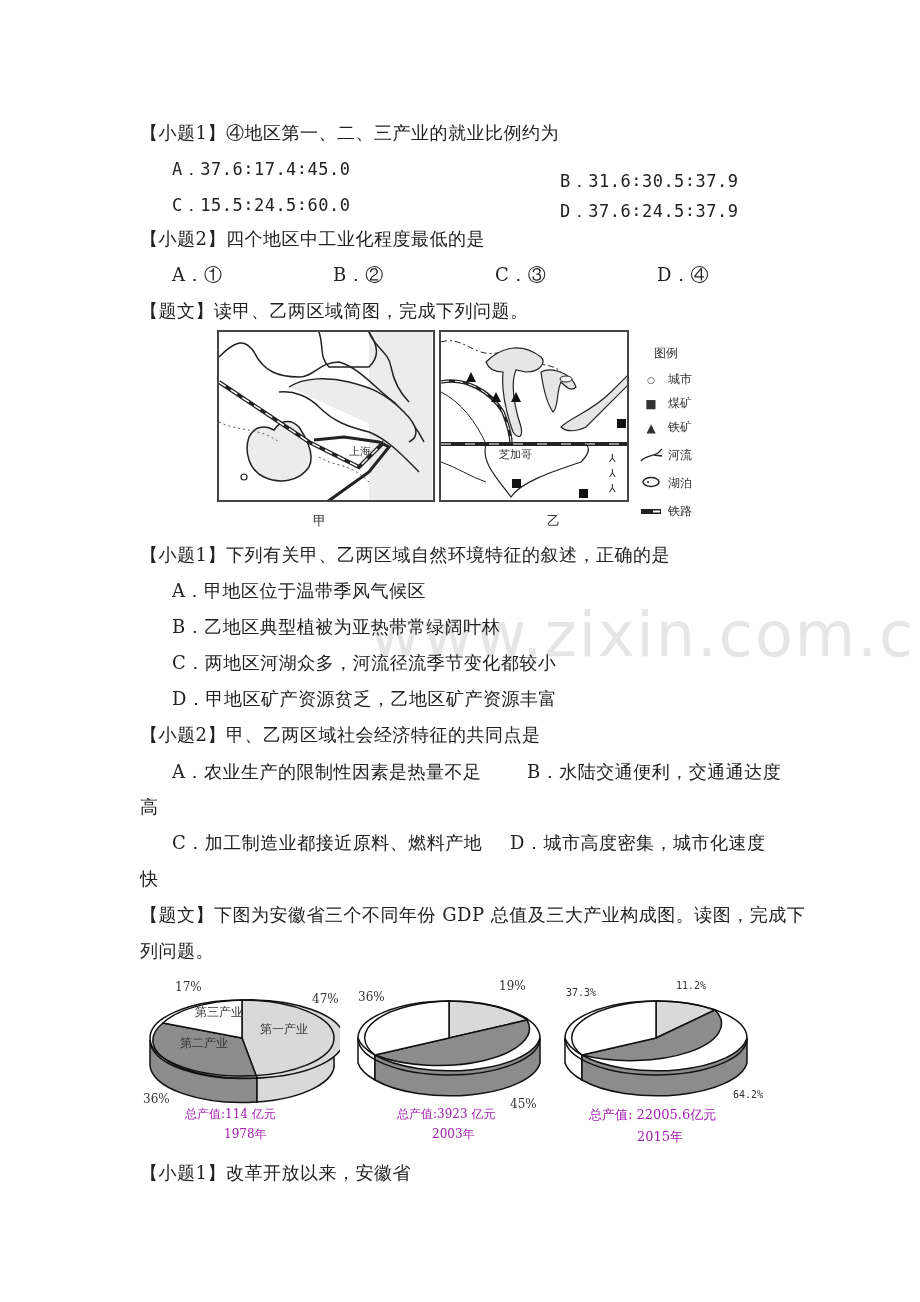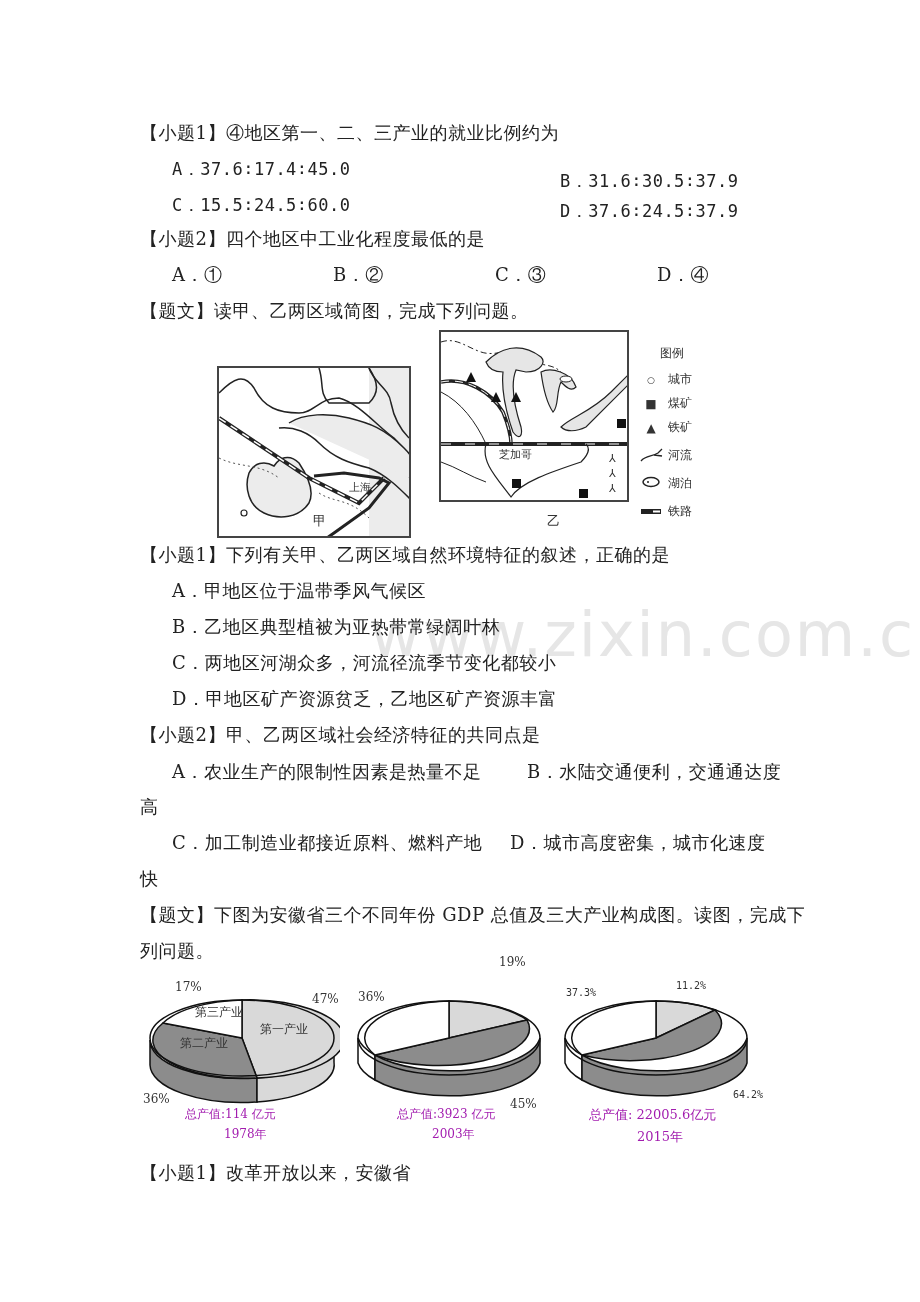--- a/index.html
+++ b/index.html
@@ -47,21 +47,21 @@
 <div class="line mono" style="top:200px; left:560px;">D．37.6∶24.5∶37.9</div>
 
 <div class="line q" style="top:228px;">【小题2】四个地区中工业化程度最低的是</div>
 <div class="line opt" style="top:264px;">A．①</div>
 <div class="line" style="top:264px; left:333px;">B．②</div>
 <div class="line" style="top:264px; left:495px;">C．③</div>
 <div class="line" style="top:264px; left:657px;">D．④</div>
 
 <div class="line q" style="top:300px;">【题文】读甲、乙两区域简图，完成下列问题。</div>
 
-<div class="map-box" style="left:217px; top:330px; width:194px; height:172px;margin-top:36px;">
+<div class="map-box" style="left:217px; top:330px; width:218px; height:172px;">
   <svg width="213" height="172" viewBox="0 0 213 172">
     <rect x="150" y="0" width="63" height="172" fill="#ececec"></rect>
     <path d="M0,25 C15,10 25,5 35,20 C45,40 60,45 80,45 C95,45 100,30 120,30 C140,35 160,60 175,70 C190,85 200,100 205,110" fill="none" stroke="#222" stroke-width="1.5"></path>
     <path d="M100,0 C105,15 100,25 110,35 L150,35 C160,25 160,15 150,0" fill="none" stroke="#222" stroke-width="1.5"></path>
     <path d="M150,0 C155,15 170,20 172,35 C175,50 180,60 190,70" fill="none" stroke="#222" stroke-width="1.5"></path>
     <path d="M70,55 C85,45 110,45 130,50 C150,55 165,60 185,80 C200,95 200,105 190,110" fill="#ececec" stroke="#222" stroke-width="1.5"></path>
     <path d="M60,60 C75,58 90,65 100,75 C115,90 130,95 150,100 C170,108 185,125 200,140" fill="none" stroke="#222" stroke-width="1.5"></path>
     <path d="M30,105 C35,95 45,92 55,98 C60,90 70,85 80,95 C90,110 95,125 90,135 C80,150 60,152 45,145 C30,138 25,120 30,105 Z" fill="#ececec" stroke="#222" stroke-width="1.5"></path>
     <path d="M0,50 L90,110 L140,135 L165,110" fill="none" stroke="#222" stroke-width="4"></path>
     <path d="M0,50 L90,110 L140,135 L165,110" fill="none" stroke="#fff" stroke-width="1.5" stroke-dasharray="8,6"></path>
@@ -95,21 +95,21 @@
     <rect x="138" y="157" width="9" height="9" fill="#111"></rect>
     <text x="168" y="130" font-size="11" fill="#333">⅄</text>
     <text x="168" y="145" font-size="11" fill="#333">⅄</text>
     <text x="168" y="160" font-size="11" fill="#333">⅄</text>
   </svg>
   <div style="position:absolute; left:58px; top:115px; font-family:'DejaVu Sans',sans-serif; font-size:11px; color:#333;">芝加哥</div>
 </div>
 <div class="map-caption" style="left:547px; top:512px;">乙</div>
 
 <div class="legend">
-  <div class="legend-row" style="top:0; left:20px;">图例</div>
+  <div class="legend-row" style="top:0; left:14px;">图例</div>
   <div class="legend-row" style="top:26px;">
     <span class="sym" style="font-size:9px;">○</span>
     <span>城市</span>
   </div>
   <div class="legend-row" style="top:50px;">
     <span class="sym">■</span>
     <span>煤矿</span>
   </div>
   <div class="legend-row" style="top:74px;">
     <span class="sym">▲</span>
@@ -179,21 +179,21 @@
 
 <svg style="position:absolute; left:355px; top:993px;" width="190" height="110" viewBox="0 0 190 110">
   <path d="M3,45 L3,70 A91,37 0 0 0 20,87 L20,62 A91,37 0 0 1 3,45 Z" fill="#ffffff" stroke="#111" stroke-width="1.5"></path>
   <path d="M20,62 L20,87 A91,37 0 0 0 185,70 L185,45 A91,37 0 0 1 20,62 Z" fill="#8c8c8c" stroke="#111" stroke-width="1.5"></path>
   <path d="M94,45 L94,8 A91,37 0 0 1 172,27 Z" fill="#d9d9d9" stroke="#111" stroke-width="1.5"></path>
   <path d="M94,45 L172,27 A91,37 0 0 1 20,62 Z" fill="#8c8c8c" stroke="#111" stroke-width="1.5"></path>
   <path d="M94,45 L20,62 A91,37 0 0 1 94,8 Z" fill="#ffffff" stroke="#111" stroke-width="1.5"></path>
   <ellipse cx="94" cy="45" rx="91" ry="37" fill="none" stroke="#111" stroke-width="1.5"></ellipse>
 </svg>
 <div class="pie-label" style="left:358px; top:990px;">36%</div>
-<div class="pie-label" style="left:499px; top:955px;">19%</div>
+<div class="pie-label" style="left:499px; top:979px;">19%</div>
 <div class="pie-label" style="left:510px; top:1097px;">45%</div>
 <div class="pie-caption" style="left:397px; top:1106px;">总产值:3923 亿元</div>
 <div class="pie-caption" style="left:432px; top:1126px;">2003年</div>
 
 <svg style="position:absolute; left:562px; top:993px;" width="190" height="110" viewBox="0 0 190 110">
   <path d="M3,45 L3,70 A91,37 0 0 0 20,87 L20,62 A91,37 0 0 1 3,45 Z" fill="#ffffff" stroke="#111" stroke-width="1.5"></path>
   <path d="M20,62 L20,87 A91,37 0 0 0 185,70 L185,45 A91,37 0 0 1 20,62 Z" fill="#8c8c8c" stroke="#111" stroke-width="1.5"></path>
   <path d="M94,45 L94,8 A91,37 0 0 1 153,17 Z" fill="#d9d9d9" stroke="#111" stroke-width="1.5"></path>
   <path d="M94,45 L153,17 A91,37 0 0 1 20,62 Z" fill="#8c8c8c" stroke="#111" stroke-width="1.5"></path>
   <path d="M94,45 L20,62 A91,37 0 0 1 94,8 Z" fill="#ffffff" stroke="#111" stroke-width="1.5"></path>

